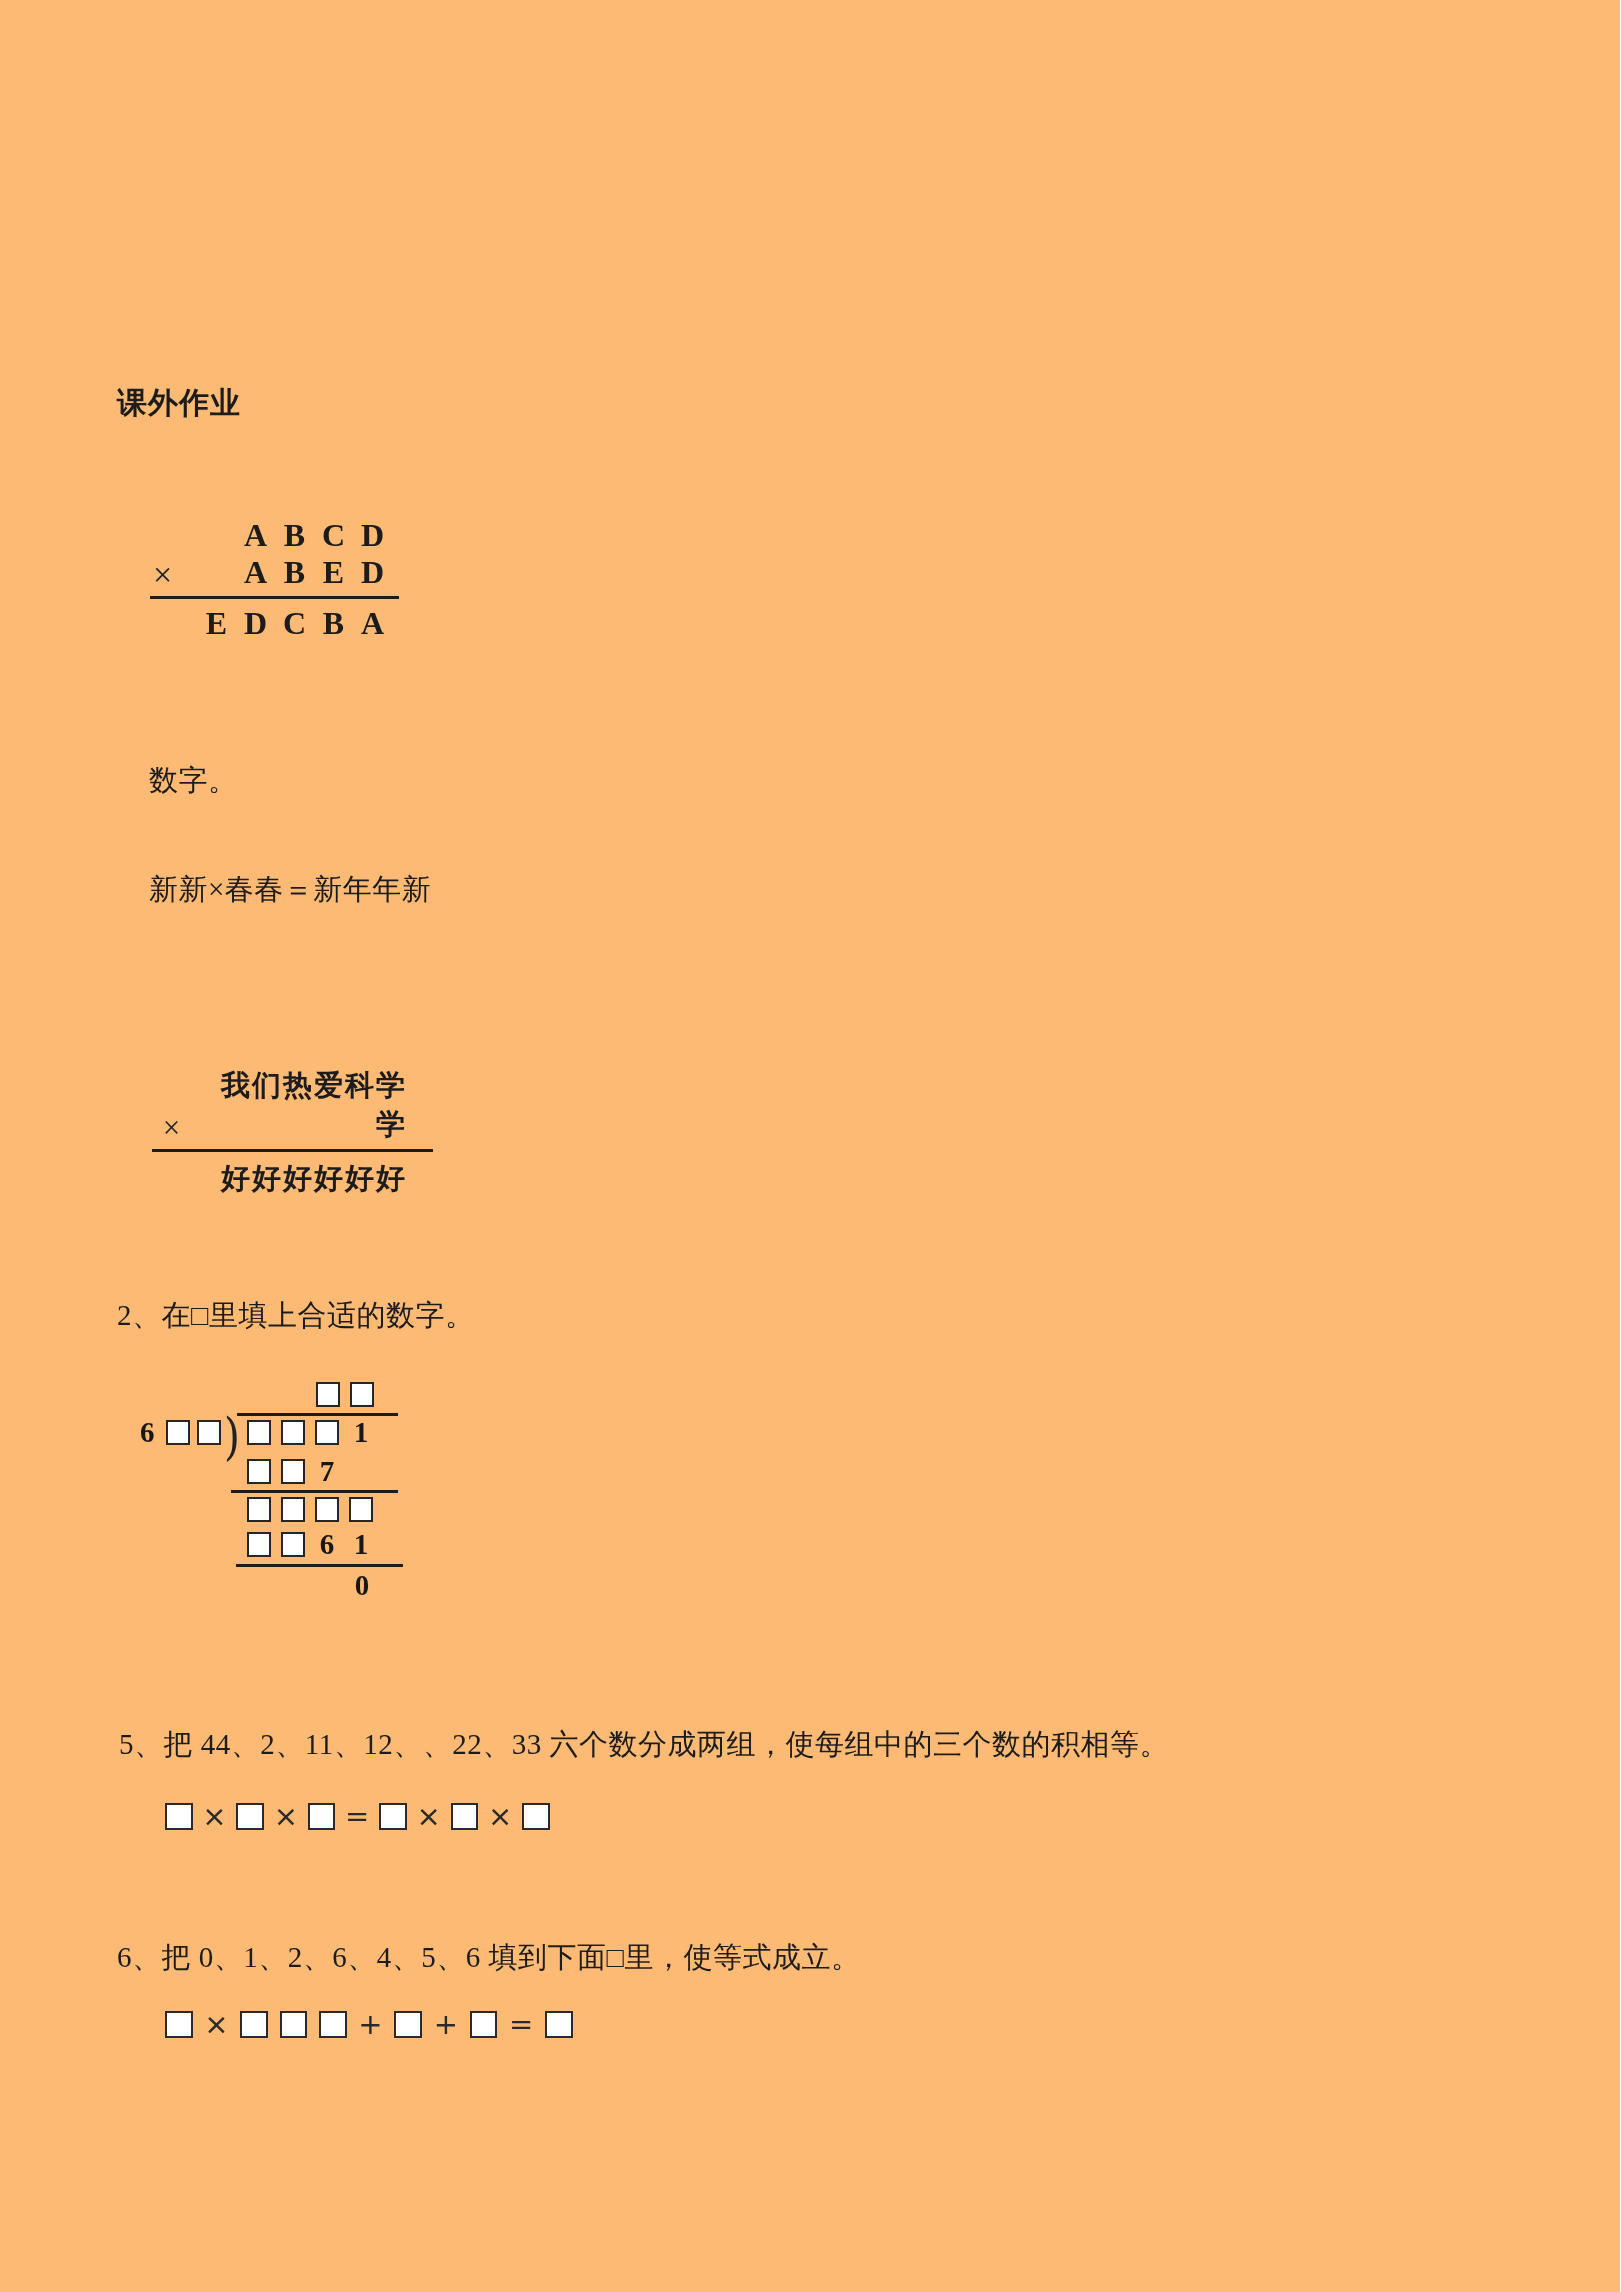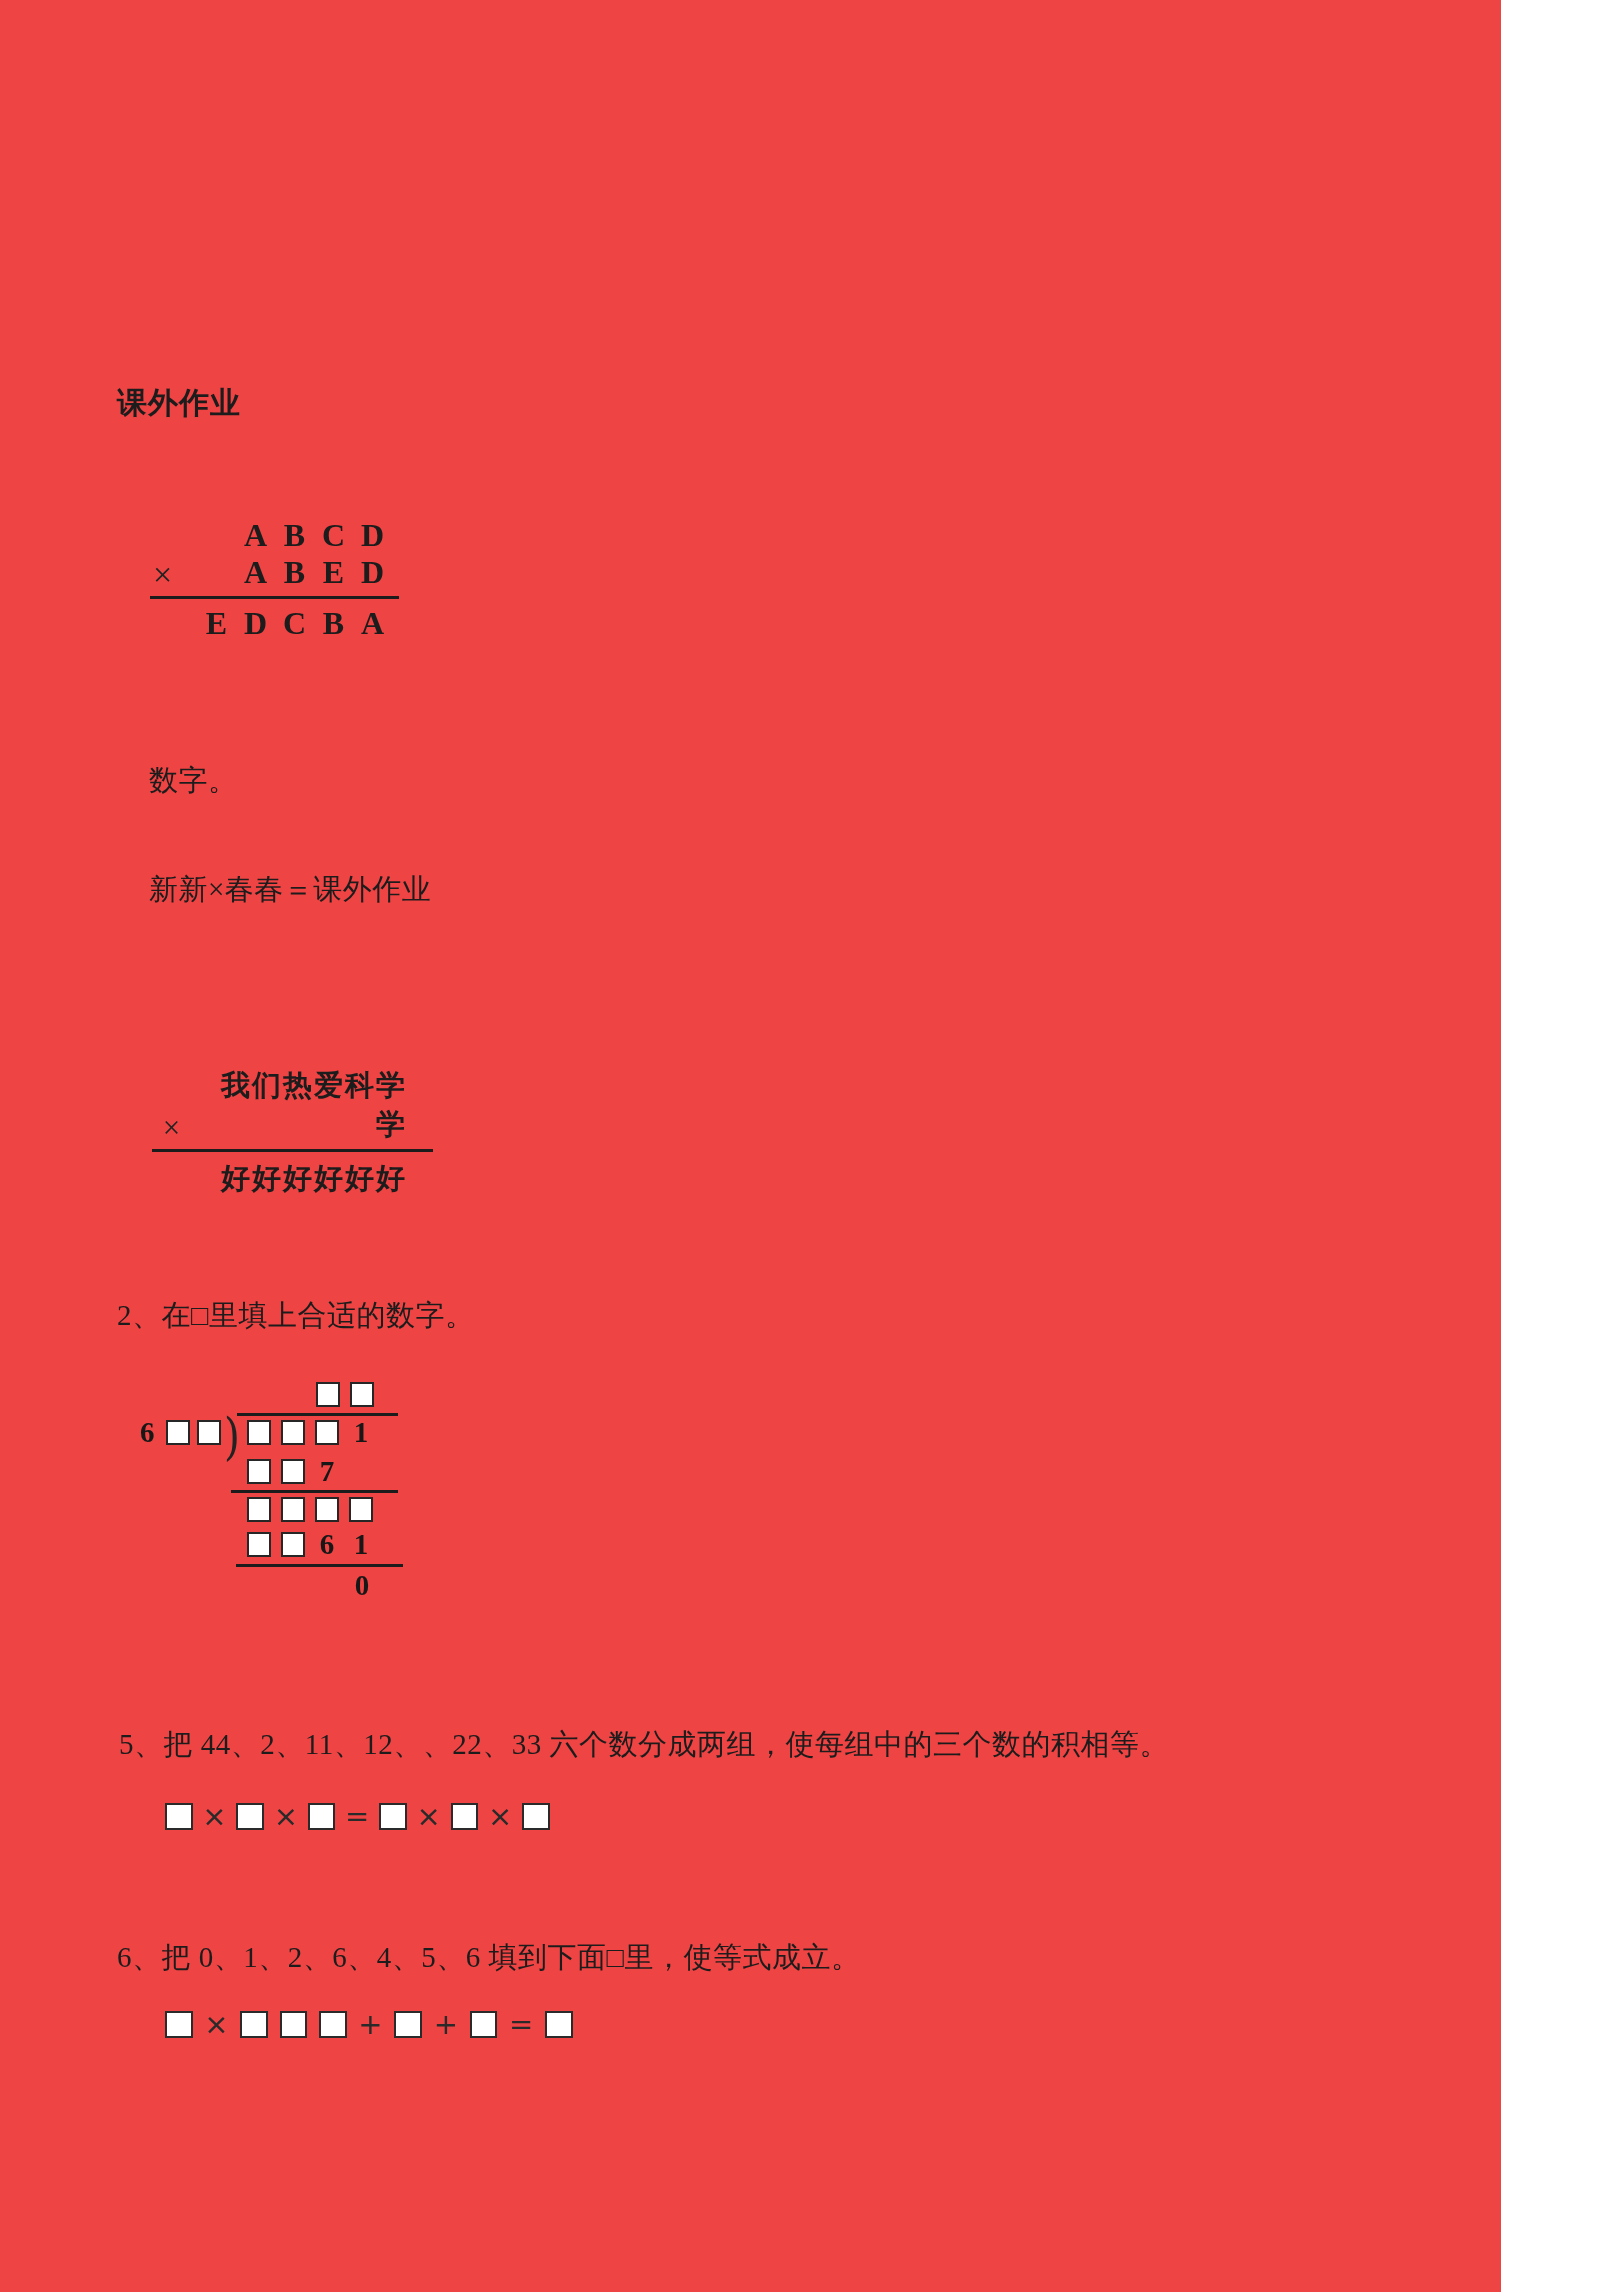--- a/index.html
+++ b/index.html
@@ -1,20 +1,20 @@
 <!DOCTYPE html>
 <html><head>
 <meta charset="utf-8">
 <style>
   html,body{margin:0;padding:0;background:#ffffff;}
   .page{
     position:relative;
-    width:1501px;
+    width:1620px;
     height:2293px;
-    background:#ef4444;
+    background:#fdba74;
     font-family:"Liberation Serif","DejaVu Serif",serif;
     color:#1c1c1c;
     overflow:hidden;
     text-decoration:underline;
   }
   .abs{position:absolute;}
   .qtext{font-size:29px;line-height:33px;white-space:nowrap;letter-spacing:0.5px;}
   .title{font-size:30px;line-height:33px;font-weight:bold;letter-spacing:1px;}
 
   
@@ -66,21 +66,21 @@
     <div class="abs mult-row" style="left:0;top:90px;width:242px;justify-content:flex-end;">
         <span class="lcell">E</span>
         <span class="lcell">D</span>
         <span class="lcell">C</span>
         <span class="lcell">B</span>
         <span class="lcell">A</span>
       </div>
   </div>
 
   <div class="abs qtext" style="left:149px;top:764px;">数字。</div>
-  <div class="abs qtext" style="left:149px;top:873px;">新新×春春＝课外作业</div>
+  <div class="abs qtext" style="left:149px;top:873px;">新新×春春＝新年年新</div>
 
 
   <div class="abs" style="left:152px;top:1067px;width:281px;height:129px;">
     <div class="abs mult-row" style="left:0;top:2px;width:254px;justify-content:flex-end;">
         <span class="ccell">我</span>
         <span class="ccell">们</span>
         <span class="ccell">热</span>
         <span class="ccell">爱</span>
         <span class="ccell">科</span>
         <span class="ccell">学</span>

